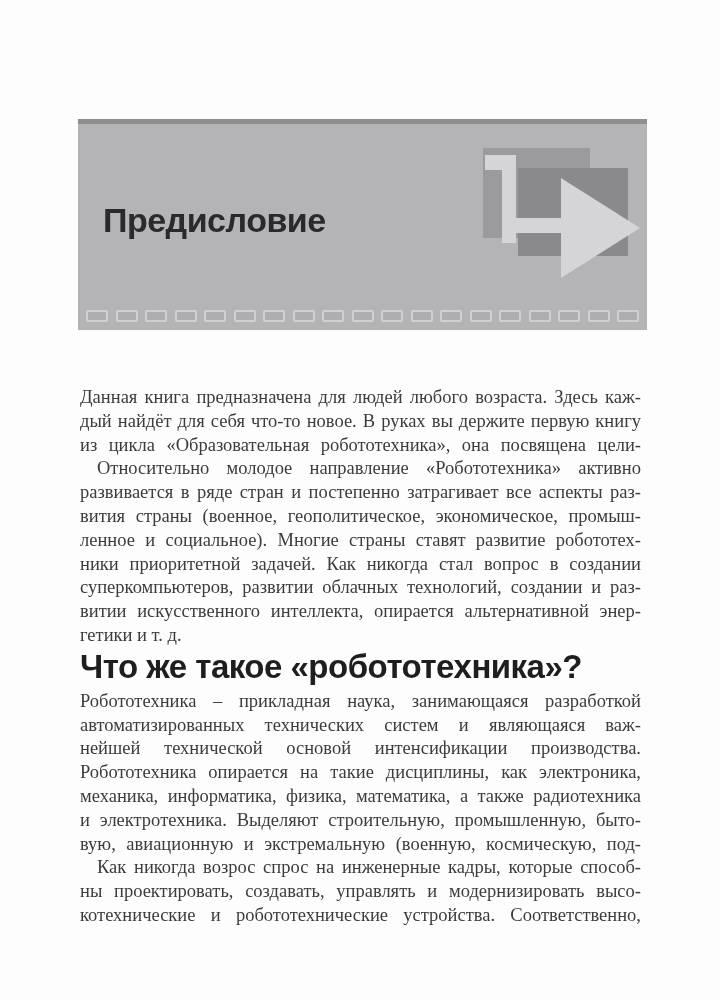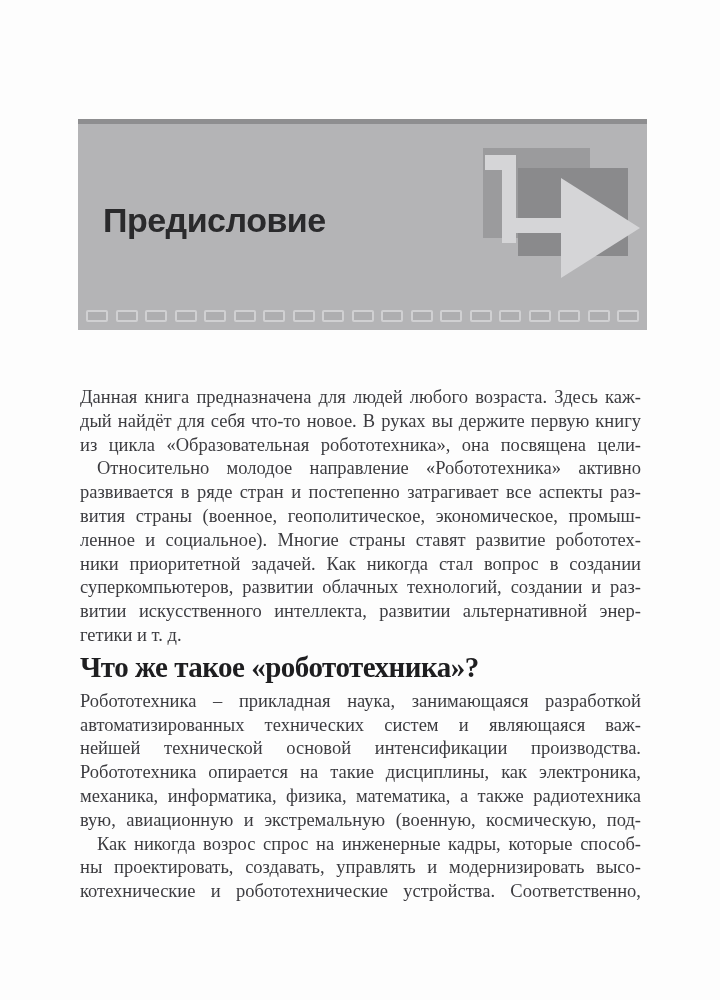--- a/index.html
+++ b/index.html
@@ -102,23 +102,23 @@
   .paragraph{margin:0;}
   .line{
     display:block;
     text-align:justify;
     text-align-last:justify;
   }
   .line.pend{text-align-last:left;}
   .paragraph.indent .line:first-child{text-indent:17px;}
   .section-heading{
     margin:2px 0 6px 0;
-    font-family:Liberation Serif, serif;
+    font-family:Liberation Sans, sans-serif;
     font-weight:bold;
-    font-size:29px;
+    font-size:33px;
     line-height:34px;
     letter-spacing:-0.5px;
     color:var(--heading-color,#1e1e20);
   }
 </style>
 </head>
 <body>
 
 <div class="page">
 
@@ -166,32 +166,33 @@
           <span class="line">дый найдёт для себя что-то новое. В руках вы держите первую книгу</span>
           <span class="line">из цикла «Образовательная робототехника», она посвящена цели-</span>
         </p>
         <p class="paragraph indent">
           <span class="line">Относительно молодое направление «Робототехника» активно</span>
           <span class="line">развивается в ряде стран и постепенно затрагивает все аспекты раз-</span>
           <span class="line">вития страны (военное, геополитическое, экономическое, промыш-</span>
           <span class="line">ленное и социальное). Многие страны ставят развитие робототех-</span>
           <span class="line">ники приоритетной задачей. Как никогда стал вопрос в создании</span>
           <span class="line">суперкомпьютеров, развитии облачных технологий, создании и раз-</span>
-          <span class="line">витии искусственного интеллекта, развитии альтернативной энер-</span>
+          <span class="line">витии искусственного интеллекта, опирается альтернативной энер-</span>
           <span class="line pend">гетики и т. д.</span>
         </p>
       </div>
     <h2 class="section-heading">Что же такое «робототехника»?</h2>
     <div>
         <p class="paragraph">
           <span class="line">Робототехника – прикладная наука, занимающаяся разработкой</span>
           <span class="line">автоматизированных технических систем и являющаяся важ-</span>
           <span class="line">нейшей технической основой интенсификации производства.</span>
           <span class="line">Робототехника опирается на такие дисциплины, как электроника,</span>
           <span class="line">механика, информатика, физика, математика, а также радиотехника</span>
+          <span class="line">и электротехника. Выделяют строительную, промышленную, быто-</span>
           <span class="line">вую, авиационную и экстремальную (военную, космическую, под-</span>
         </p>
         <p class="paragraph indent">
           <span class="line">Как никогда возрос спрос на инженерные кадры, которые способ-</span>
           <span class="line">ны проектировать, создавать, управлять и модернизировать высо-</span>
           <span class="line">котехнические и робототехнические устройства. Соответственно,</span>
         </p>
       </div>
   </div>
 

